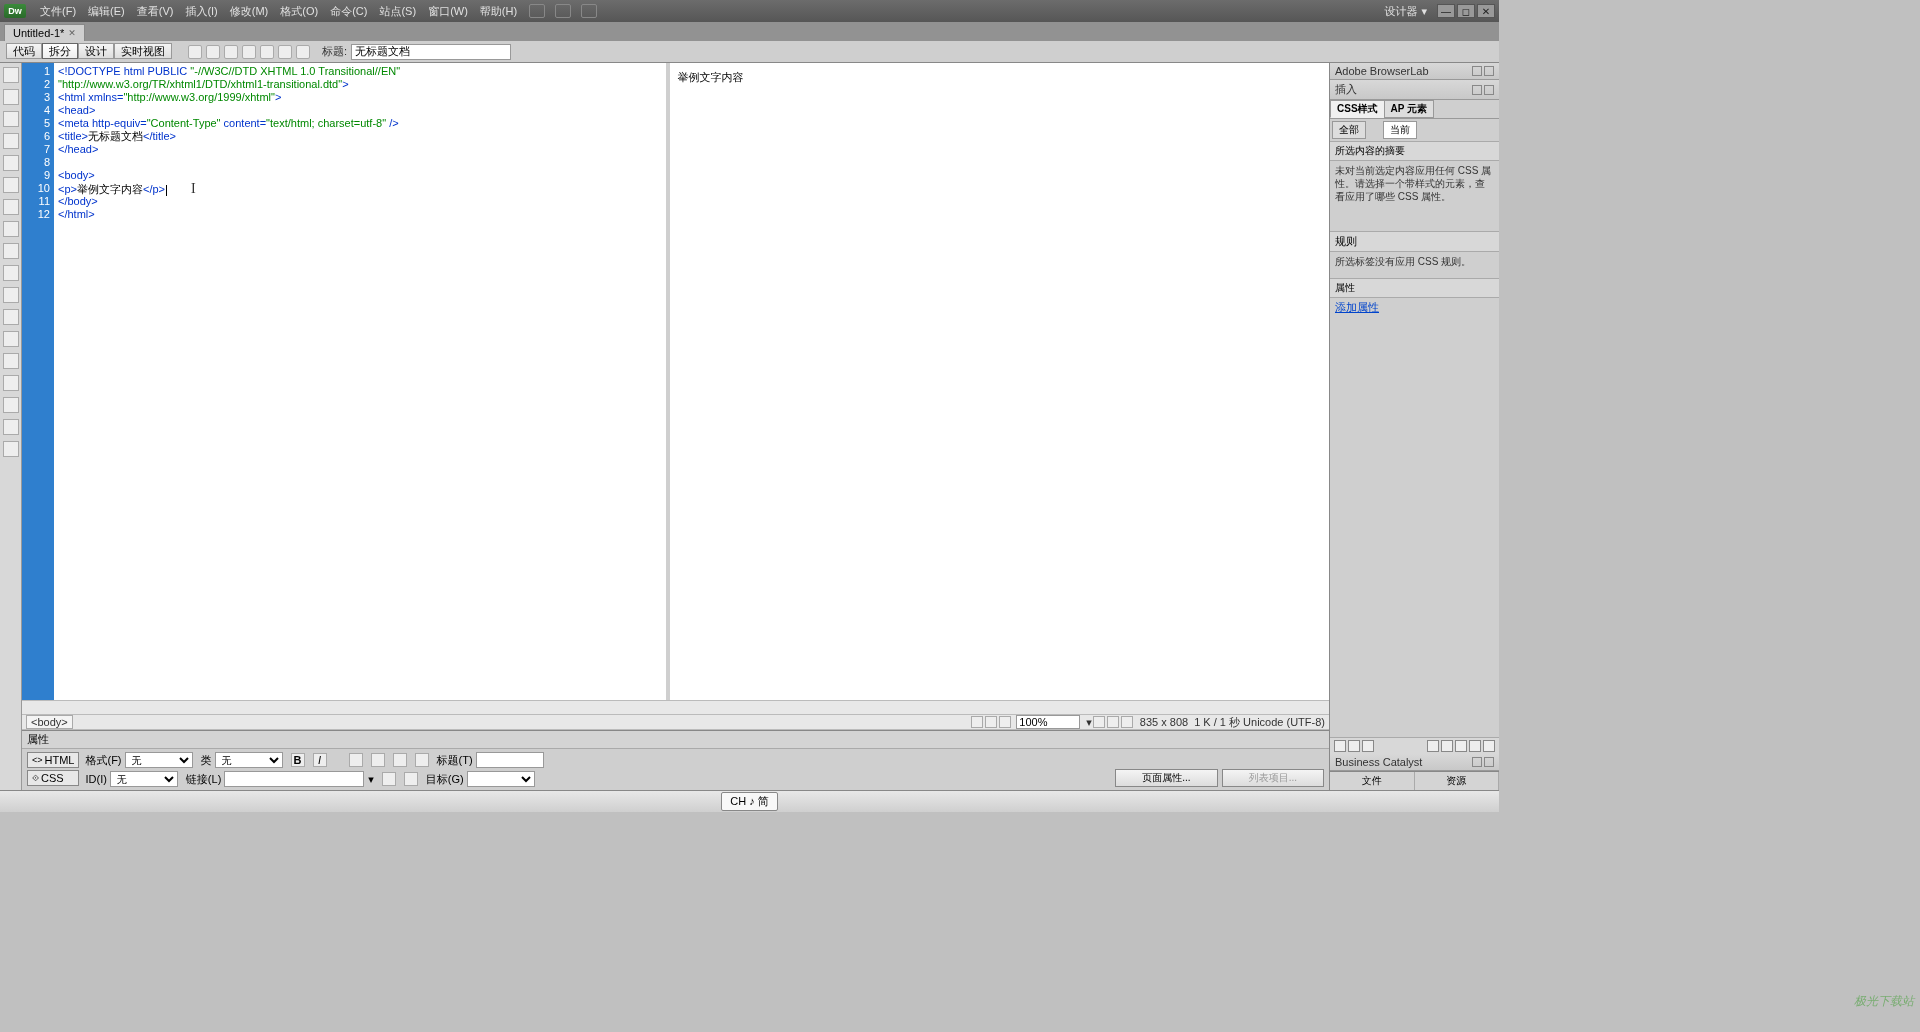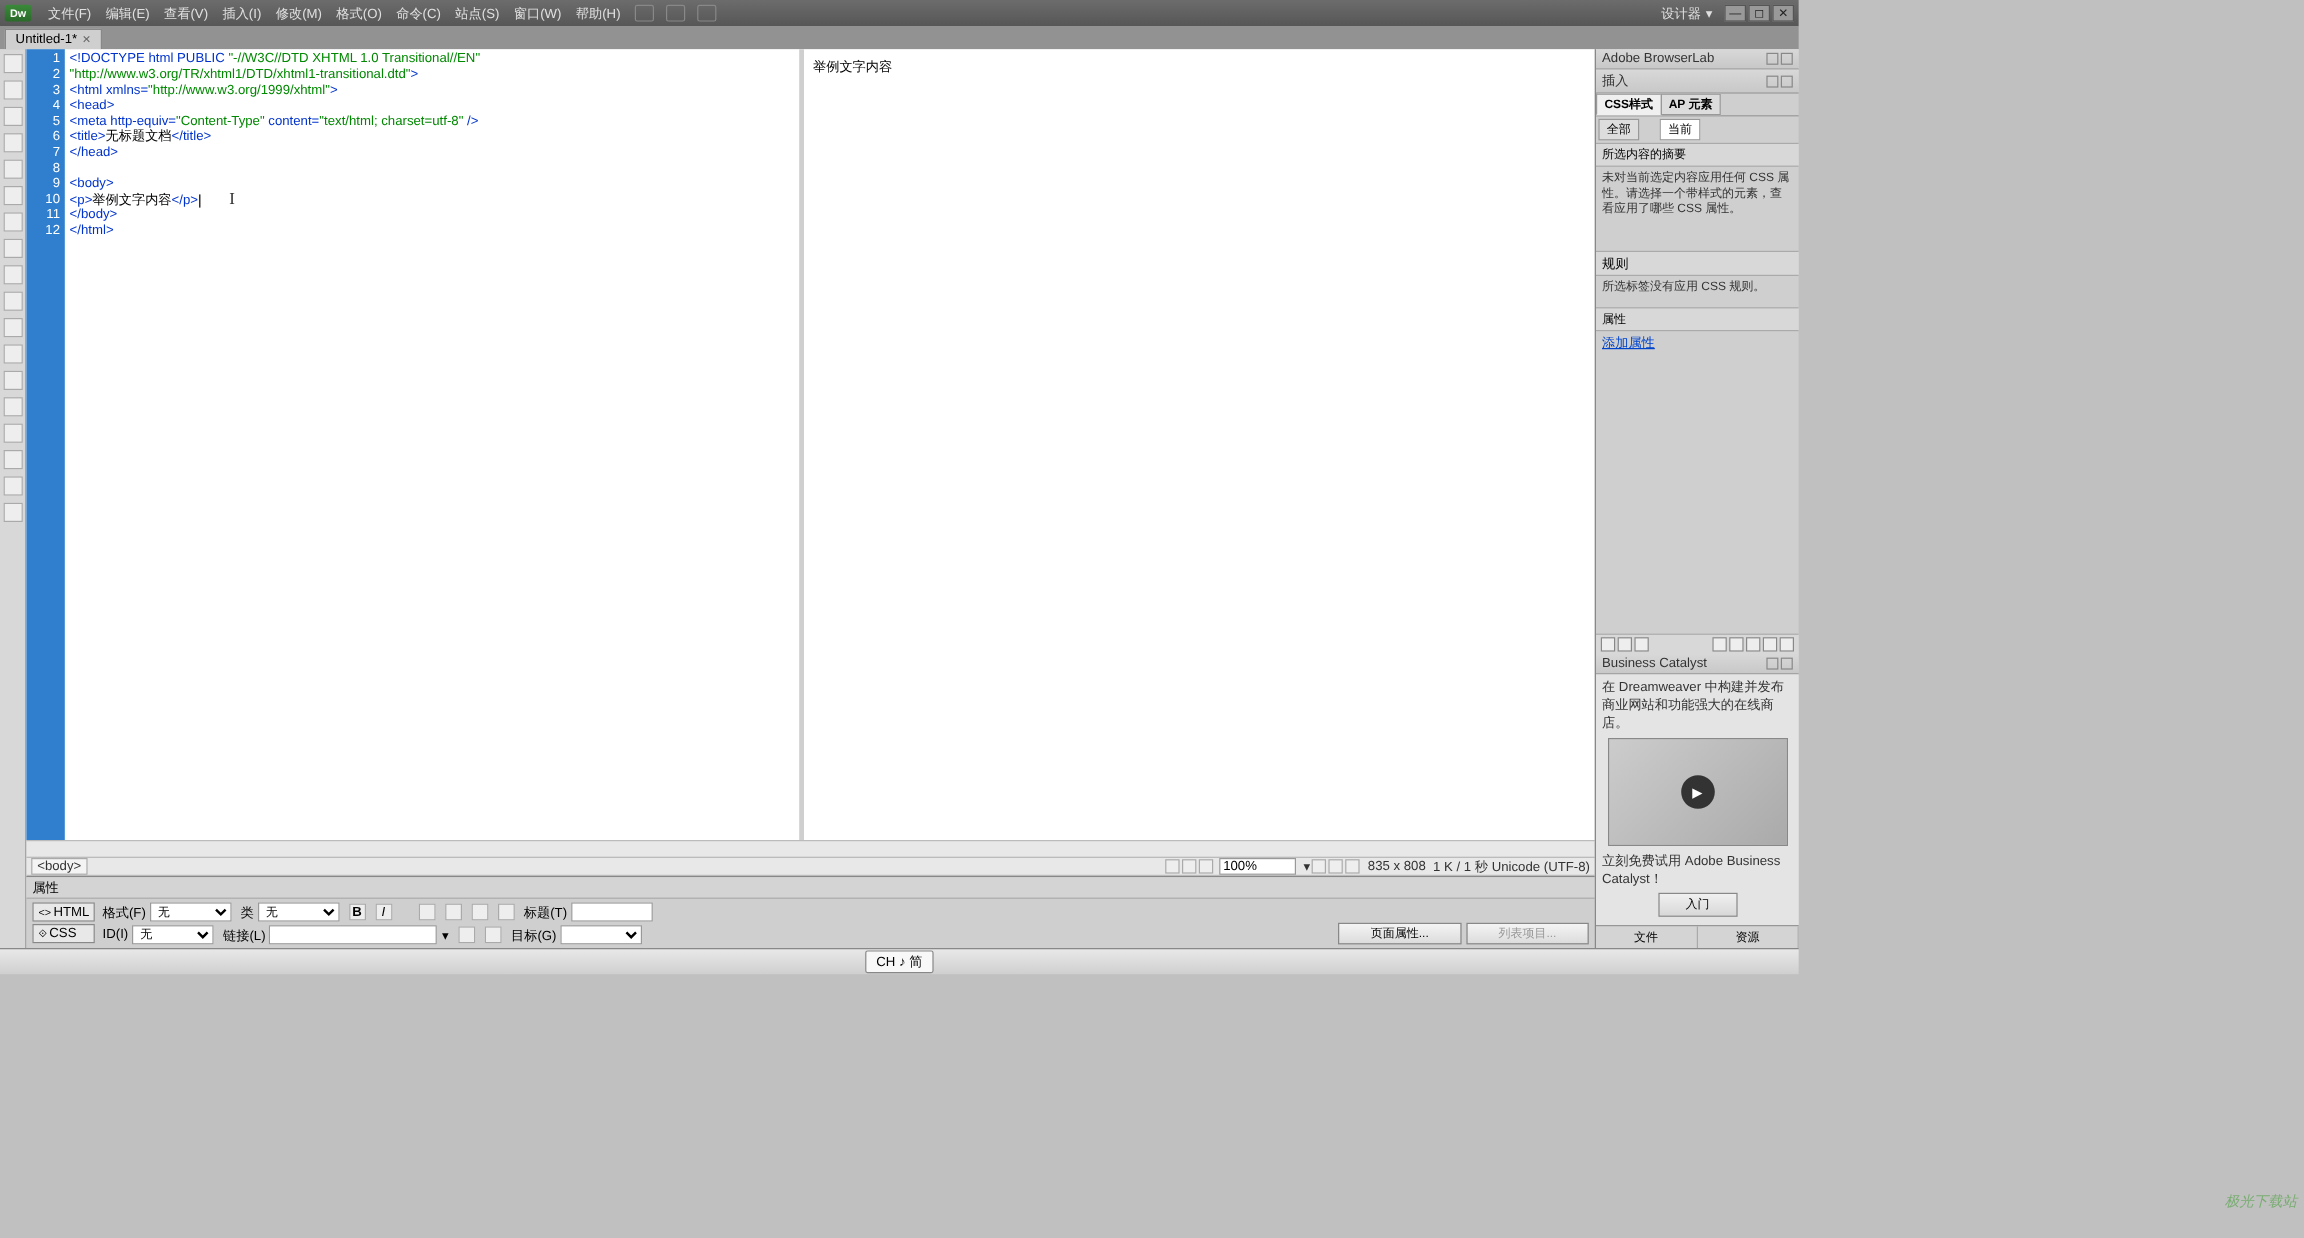--- a/index.html
+++ b/index.html
@@ -100,20 +100,33 @@
     </div>
   </div>
 
   <div class="tabbar">
     <div class="doctab">
       <span>Untitled-1*</span>
       <span class="x">✕</span>
     </div>
   </div>
 
+  <div class="toolbar2">
+    <span id="view-buttons"><span class="vbtn">代码</span><span class="vbtn active">拆分</span><span class="vbtn">设计</span><span class="vbtn">实时视图</span></span>
+    <span style="width:8px"></span>
+    <span class="tbicon"></span>
+    <span class="tbicon"></span>
+    <span class="tbicon"></span>
+    <span class="tbicon"></span>
+    <span class="tbicon"></span>
+    <span class="tbicon"></span>
+    <span class="tbicon"></span>
+    <span class="tlabel">标题:</span>
+    <input class="tinput" value="无标题文档" style="">
+  </div>
 
   <div class="main">
 
     <div class="lefticons">
       <div class="li"></div>
       <div class="li"></div>
       <div class="li"></div>
       <div class="li"></div>
       <div class="li"></div>
       <div class="li"></div>
@@ -272,28 +285,20 @@
         <span class="ir"></span>
       </div>
 
       <div class="panelhdr">
           <span>Business Catalyst</span>
           <div class="pctl">
             <span class="pc"></span>
             <span class="pc"></span>
           </div>
         </div>
-      <div class="panelbody">
-        <div>在 Dreamweaver 中构建并发布商业网站和功能强大的在线商店。</div>
-        <div class="bc-img">
-            <div class="bc-play">▶</div>
-          </div>
-        <div>立刻免费试用 Adobe Business Catalyst！</div>
-        <button class="bc-btn">入门</button>
-      </div>
       <div class="rbottom">
         <div class="rbtab">文件</div>
         <div class="rbtab">资源</div>
       </div>
     </div>
   </div>
 
   <div class="statusbar">
     <span class="ime">CH ♪ 简</span>
   </div>

